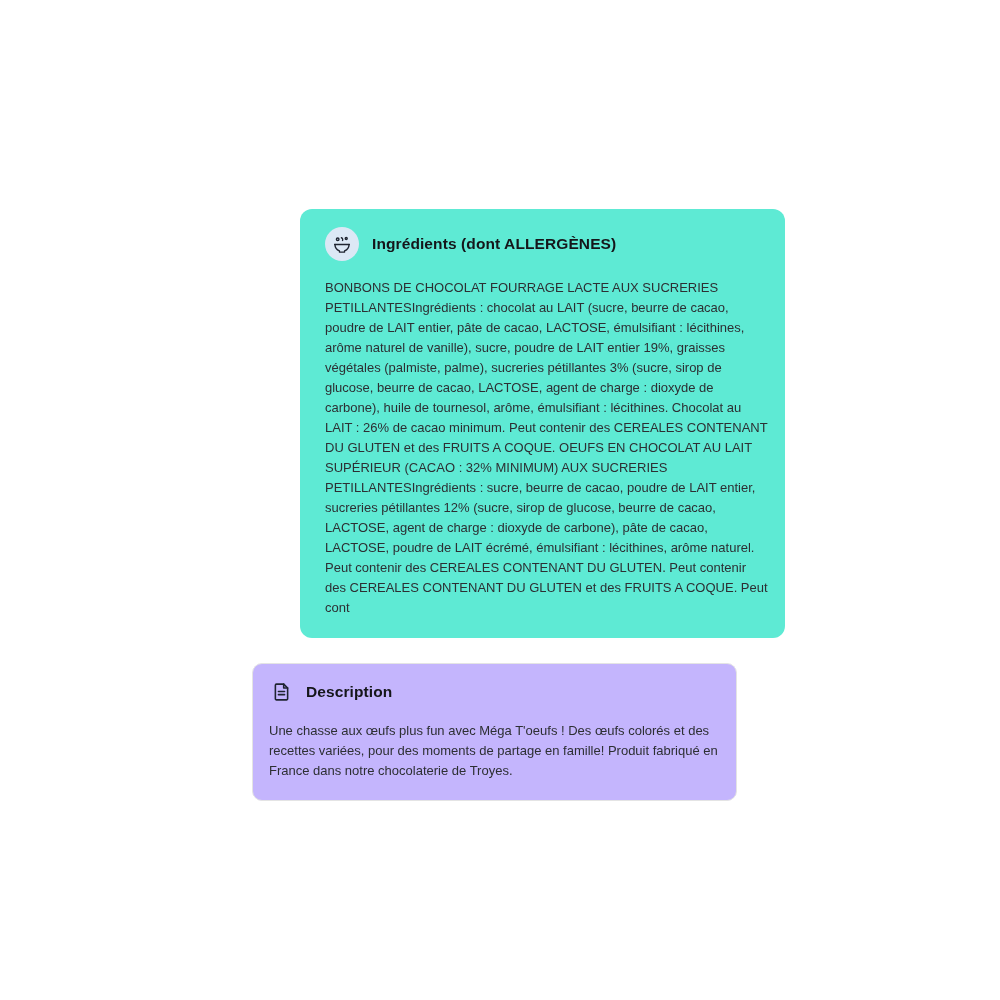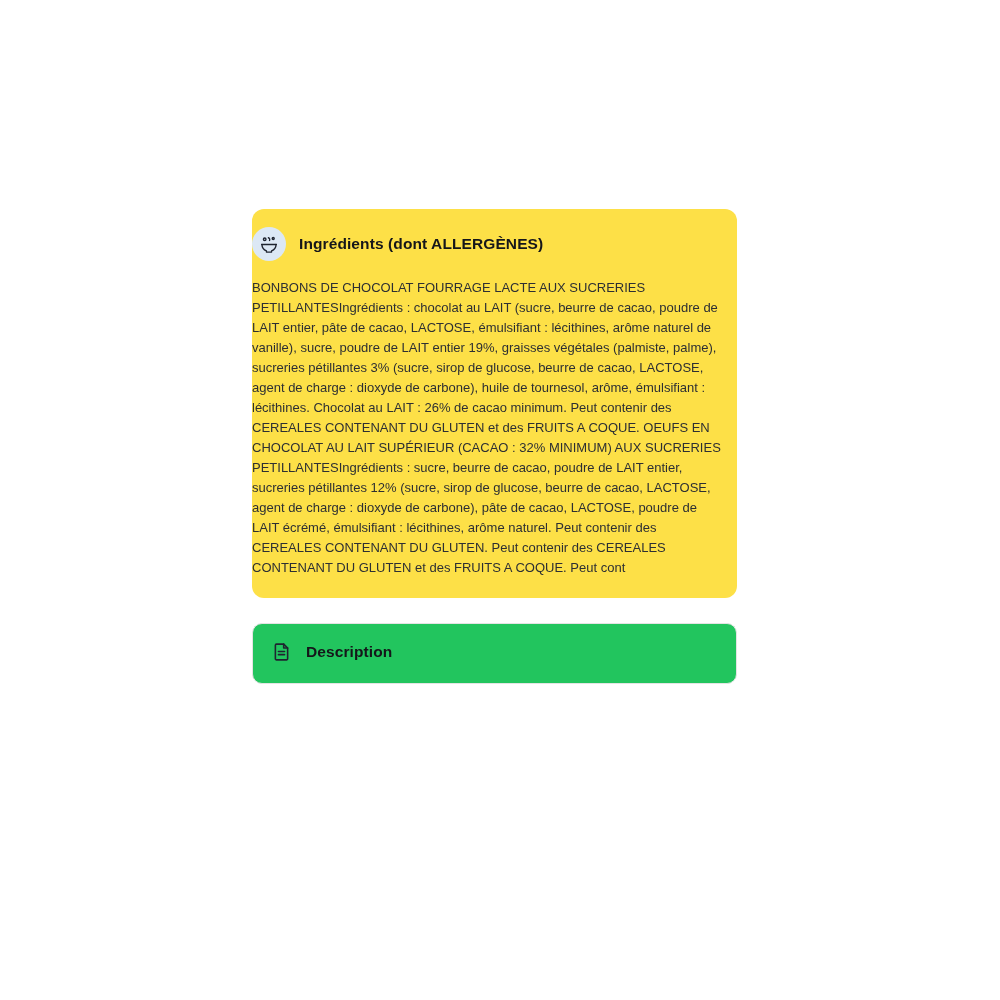--- a/index.html
+++ b/index.html
@@ -14,25 +14,26 @@
     position: absolute;
     left: 252px;
     top: 209px;
     width: 485px;
   }
   .card {
     width: 100%;
     border-radius: 12px;
   }
   .card-ingredients {
-    background: #fde047;
-    padding: 18px 16px 20px 0;
+    background: #5eead4;
+    padding: 18px 16px 20px 25px;
+    margin-left: 48px;
   }
   .card-description {
-    background: #22c55e;
+    background: #c4b5fd;
     border: 1px solid #e4e4e4;
     border-radius: 10px;
     padding: 16px 16px 19px 16px;
     margin-top: 25px;
   }
   .card-header {
     display: flex;
     align-items: center;
     gap: 13px;
   }
@@ -97,15 +98,16 @@
       <span class="doc-icon-box">
         <svg width="21" height="22" viewBox="0 0 24 24" fill="none" stroke="#1f2430" stroke-width="1.8" stroke-linecap="round" stroke-linejoin="round">
           <path d="M14.5 3H6.2A1.2 1.2 0 0 0 5 4.2v15.6A1.2 1.2 0 0 0 6.2 21h11.6a1.2 1.2 0 0 0 1.2-1.2V7.5L14.5 3z"></path>
           <path d="M14.5 3v4.5H19"></path>
           <path d="M8.5 11.5h7"></path>
           <path d="M8.5 15h7"></path>
         </svg>
       </span>
       <h2 class="card-title">Description</h2>
     </div>
+    <p class="card-body">Une chasse aux œufs plus fun avec Méga T'oeufs ! Des œufs colorés et des recettes variées, pour des moments de partage en famille! Produit fabriqué en France dans notre chocolaterie de Troyes.</p>
   </section>
 
 </div>
 
 </body></html>

